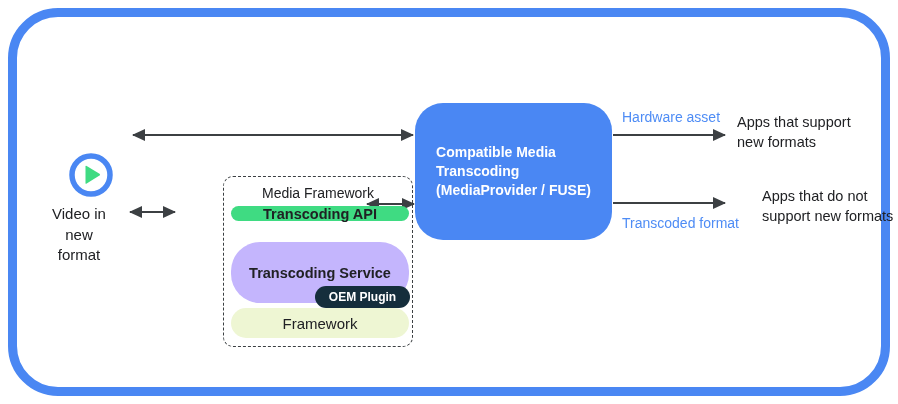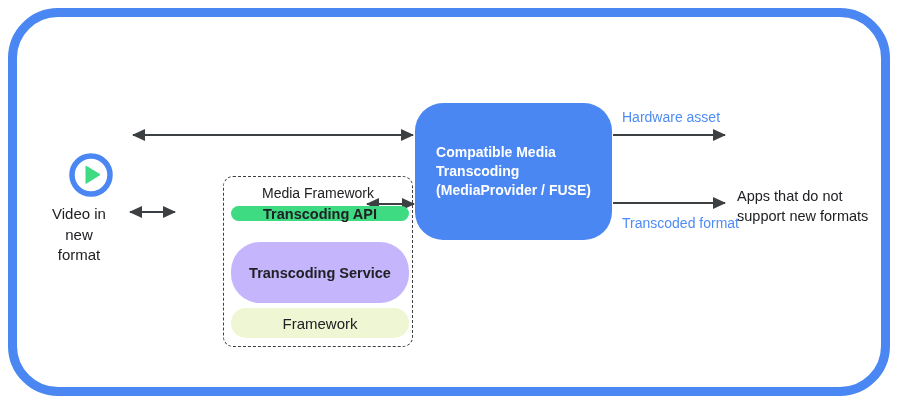--- a/index.html
+++ b/index.html
@@ -57,21 +57,21 @@
     display:flex;align-items:center;justify-content:center;
     font-size:14px;font-weight:bold;line-height:19px;text-align:left;white-space:pre-line;
   }
   
   .asset-label{position:absolute;font-size:14px;color:#4e8cf5;}
   .asset-orig{left:622px;top:109px;}
   .asset-trans{left:622px;top:215px;}
   
   .apps-text{position:absolute;left:737px;font-size:14.5px;line-height:19.5px;white-space:pre-line;}
   .apps-top{top:113px;}
-  .apps-bottom{top:187px;}
+  .apps-bottom{top:187px;margin-left:25px;}
 </style>
 </head>
 <body>
 
 <div class="canvas">
 
   <div class="frame"></div>
 
   <div class="play">
     <svg width="44" height="44" viewBox="0 0 44 44">
@@ -87,26 +87,29 @@
   <div class="arrow head-l head-r arrow-long"></div>
   <div class="arrow head-l head-r arrow-video"></div>
   <div class="arrow head-l head-r arrow-mid"></div>
   <div class="arrow head-r arrow-orig"></div>
   <div class="arrow head-r arrow-trans"></div>
 
   <div class="mf-box">
     <div class="mf-title">Media Framework</div>
     <div class="pill pill-api">Transcoding API</div>
     <div class="pill pill-service">Transcoding Service</div>
+    <div class="pill pill-oem">OEM Plugin</div>
     <div class="pill pill-hardware">Framework</div>
   </div>
 
   <div class="blue-box">Compatible Media
 Transcoding
 (MediaProvider / FUSE)</div>
 
   <div class="asset-label asset-orig">Hardware asset</div>
   <div class="asset-label asset-trans">Transcoded format</div>
 
+  <div class="apps-text apps-top">Apps that support
+new formats</div>
   <div class="apps-text apps-bottom">Apps that do not
 support new formats</div>
 
 </div>
 
 </body></html>

